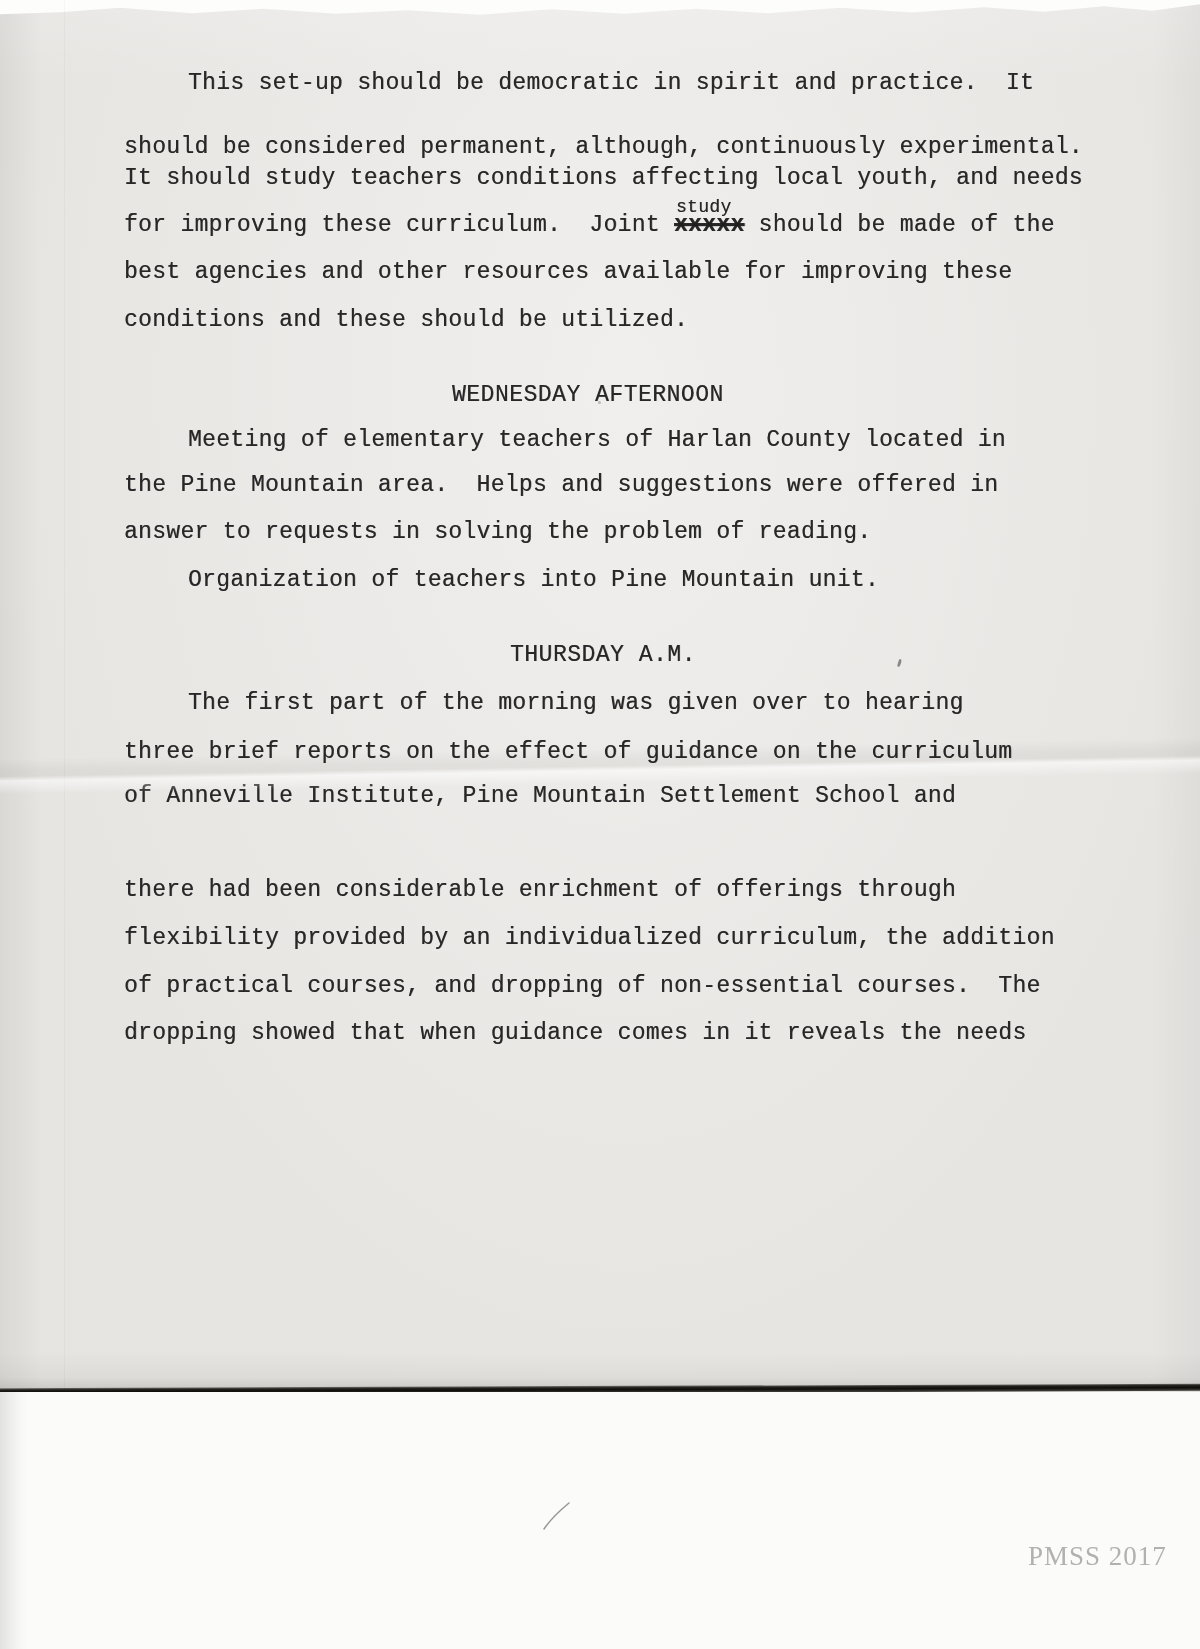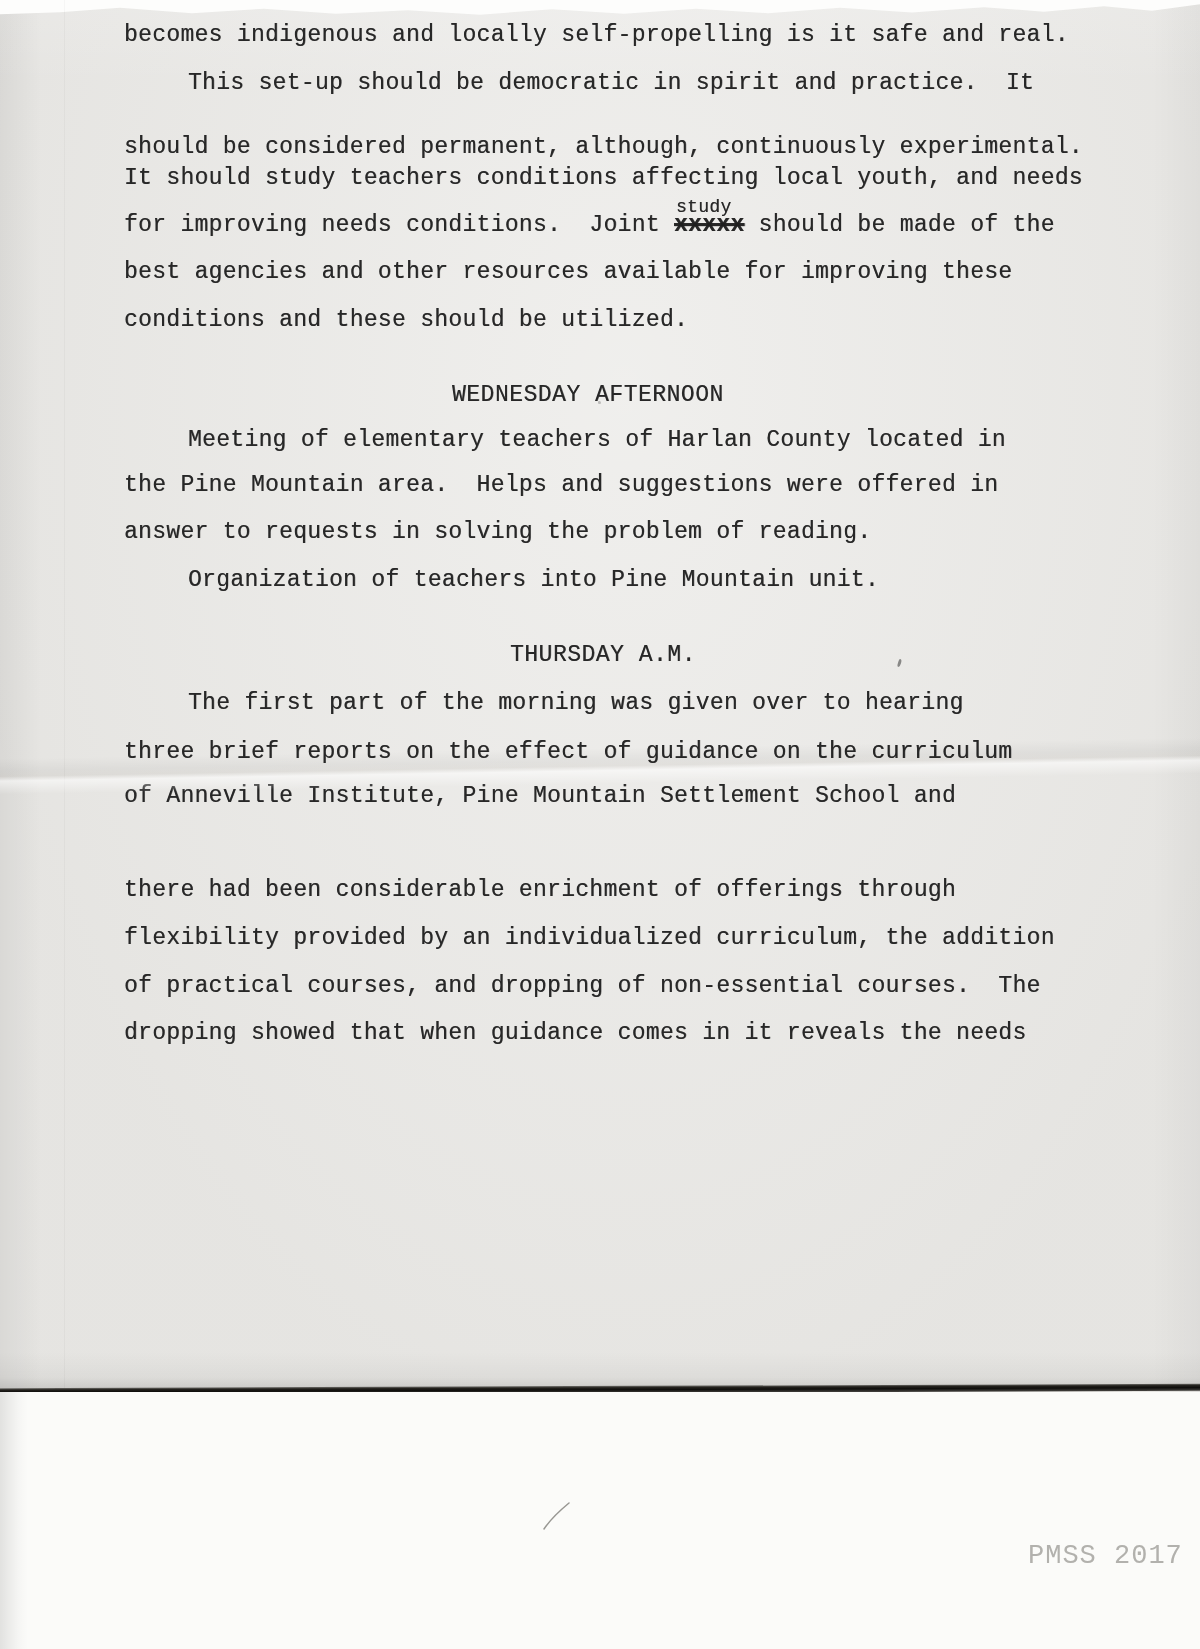--- a/index.html
+++ b/index.html
@@ -113,42 +113,41 @@
     width: 28px; height: 257px;
     background: linear-gradient(90deg, rgba(0,0,0,0.10) 0%, rgba(0,0,0,0.025) 65%, rgba(0,0,0,0) 100%);
   }
   .pen-mark {
     position: absolute;
     left: 538px; top: 1496px;
   }
   .watermark {
     position: absolute;
     left: 1028px; top: 1541px;
-    font-family: Liberation Mono, monospace;
+    font-family: Liberation Serif, serif;
     font-size: 27px;
     letter-spacing: 1px;
     color: var(--watermark);
   }
 </style>
 </head>
 <body>
 
 <div class="page">
 
   <div class="upper-sheet">
     <div class="torn-top"></div>
     <div class="scan-line"></div>
 
-    <div class="typed-line" style="top:20px;  left:124px">becomes indigenous and locally self-propelling is it safe and real.</div>
     <div class="typed-line" style="top:68px;  left:188px">This set-up should be democratic in spirit and practice.  It</div>
     <div class="typed-line" style="top:132px; left:124px">should be considered permanent, although, continuously experimental.</div>
     <div class="typed-line" style="top:163px; left:124px">It should study teachers conditions affecting local youth, and needs</div>
 
     <div class="inserted-word" style="top:192px; left:676px">study</div>
-    <div class="typed-line" style="top:210px; left:124px"><span>for improving needs conditions.  Joint </span><span class="struck">xxxxx</span><span> should be made of the</span></div>
+    <div class="typed-line" style="top:210px; left:124px"><span>for improving these curriculum.  Joint </span><span class="struck">xxxxx</span><span> should be made of the</span></div>
 
     <div class="typed-line" style="top:257px; left:124px">best agencies and other resources available for improving these</div>
     <div class="typed-line" style="top:305px; left:124px">conditions and these should be utilized.</div>
 
     <div class="typed-heading" style="top:380px; left:452px">WEDNESDAY AFTERNOON</div>
 
     <div class="typed-line" style="top:425px; left:188px">Meeting of elementary teachers of Harlan County located in</div>
     <div class="typed-line" style="top:470px; left:124px">the Pine Mountain area.  Helps and suggestions were offered in</div>
     <div class="typed-line" style="top:517px; left:124px">answer to requests in solving the problem of reading.</div>
     <div class="typed-line" style="top:565px; left:188px">Organization of teachers into Pine Mountain unit.</div>

